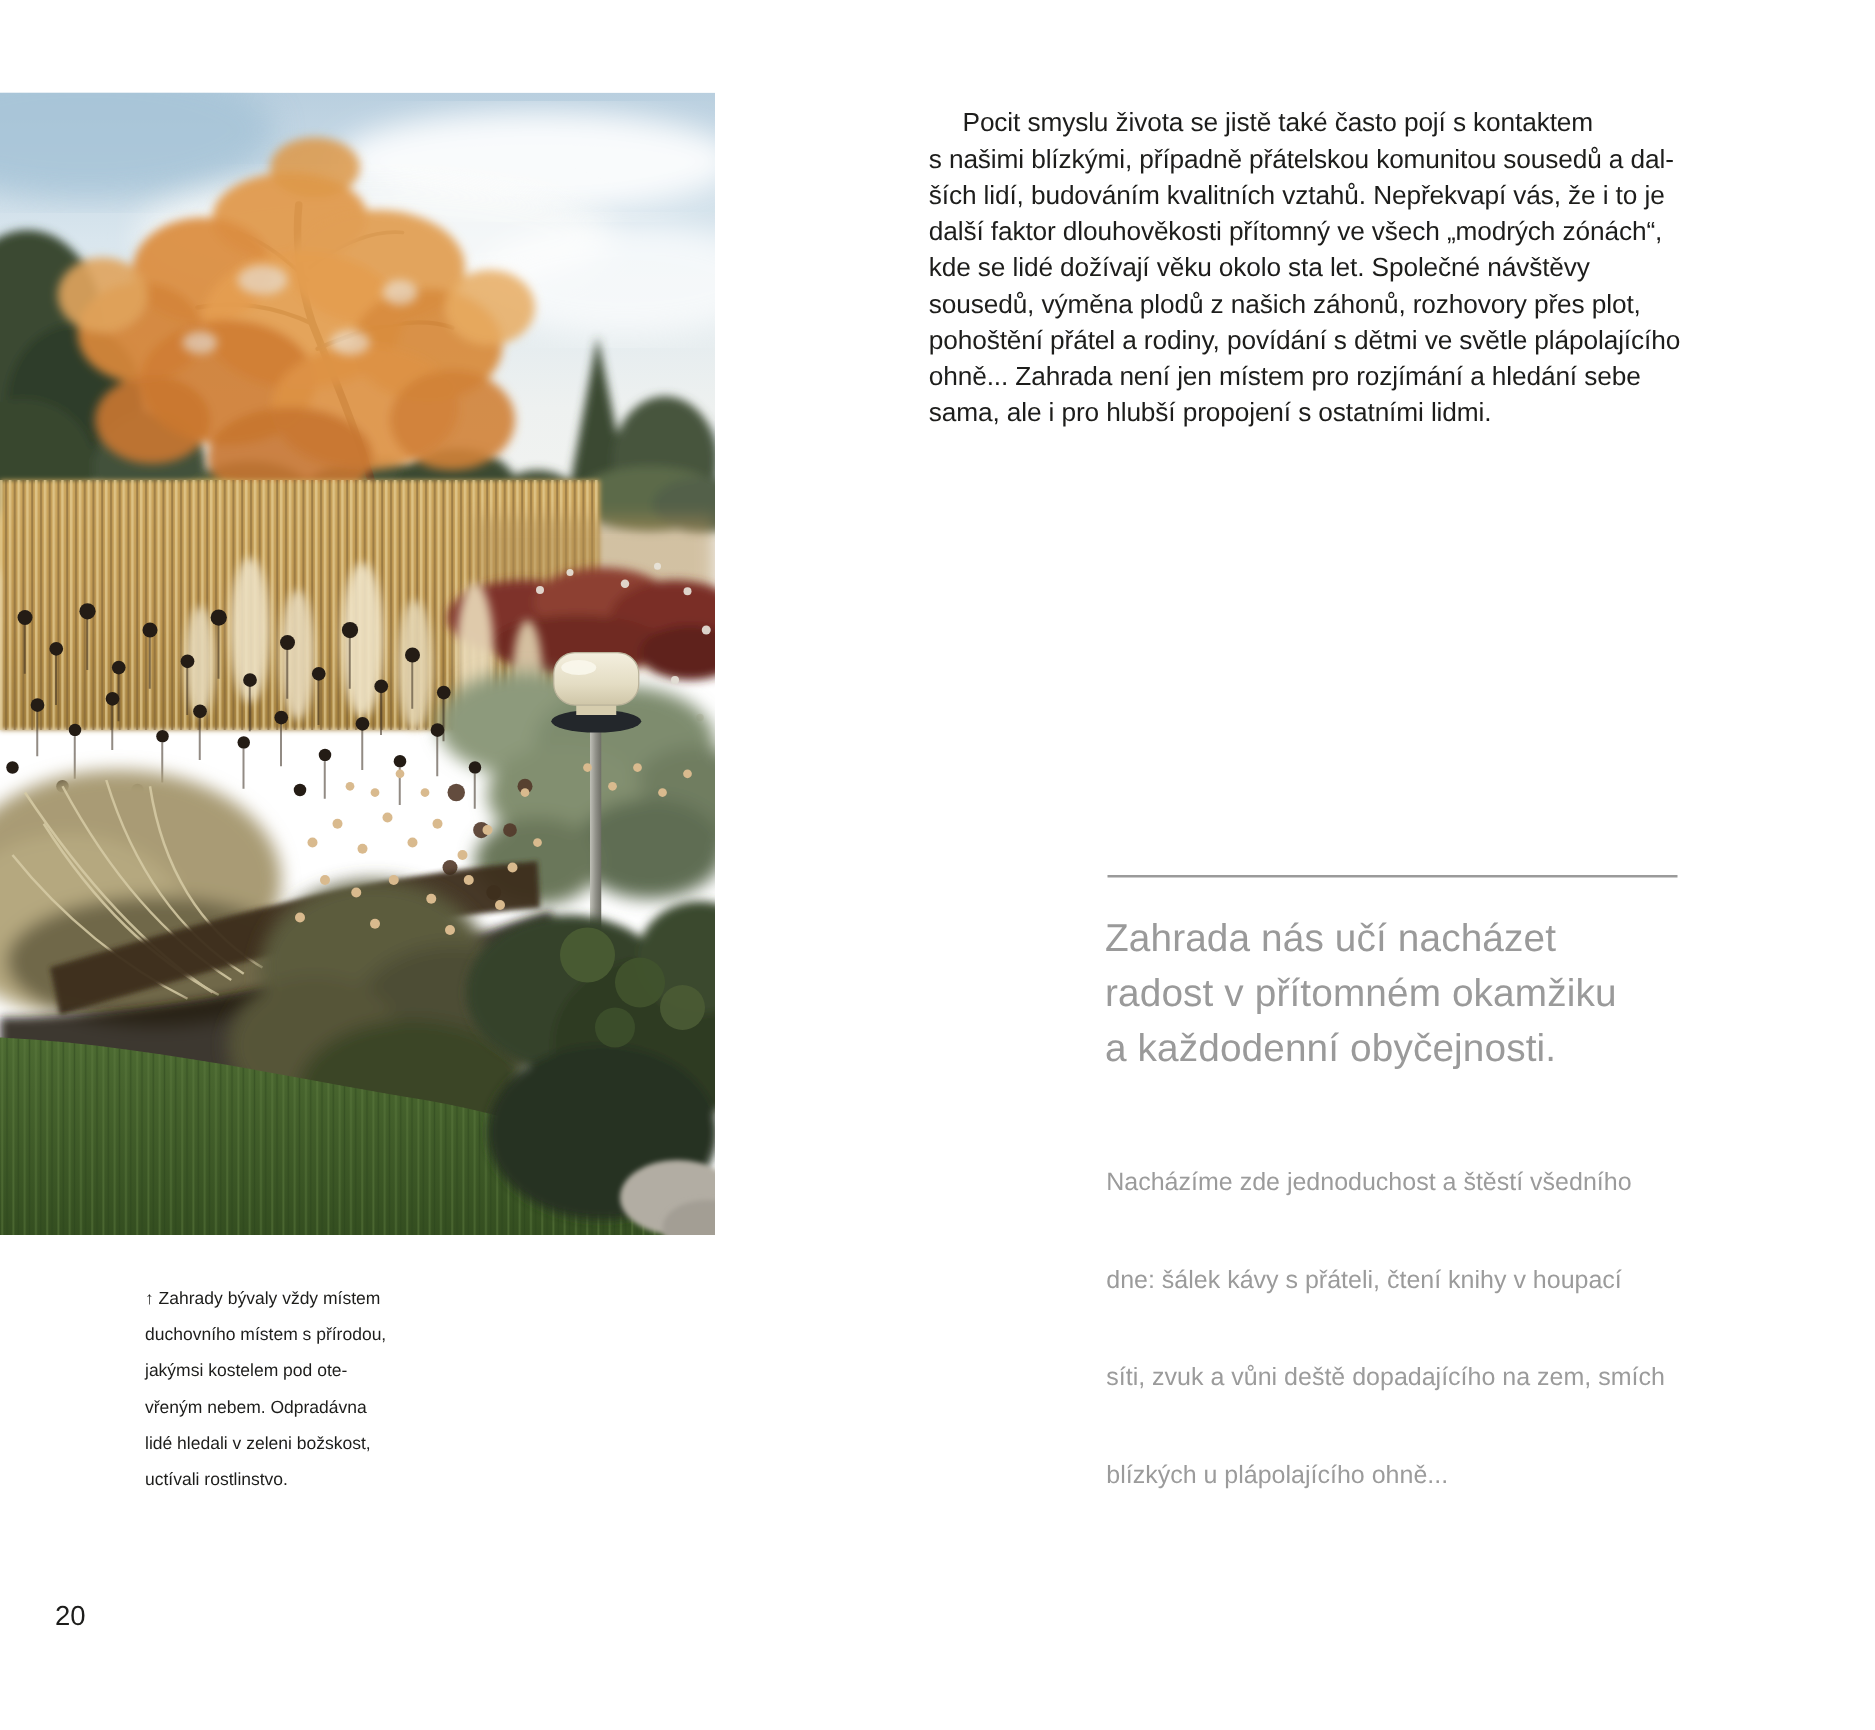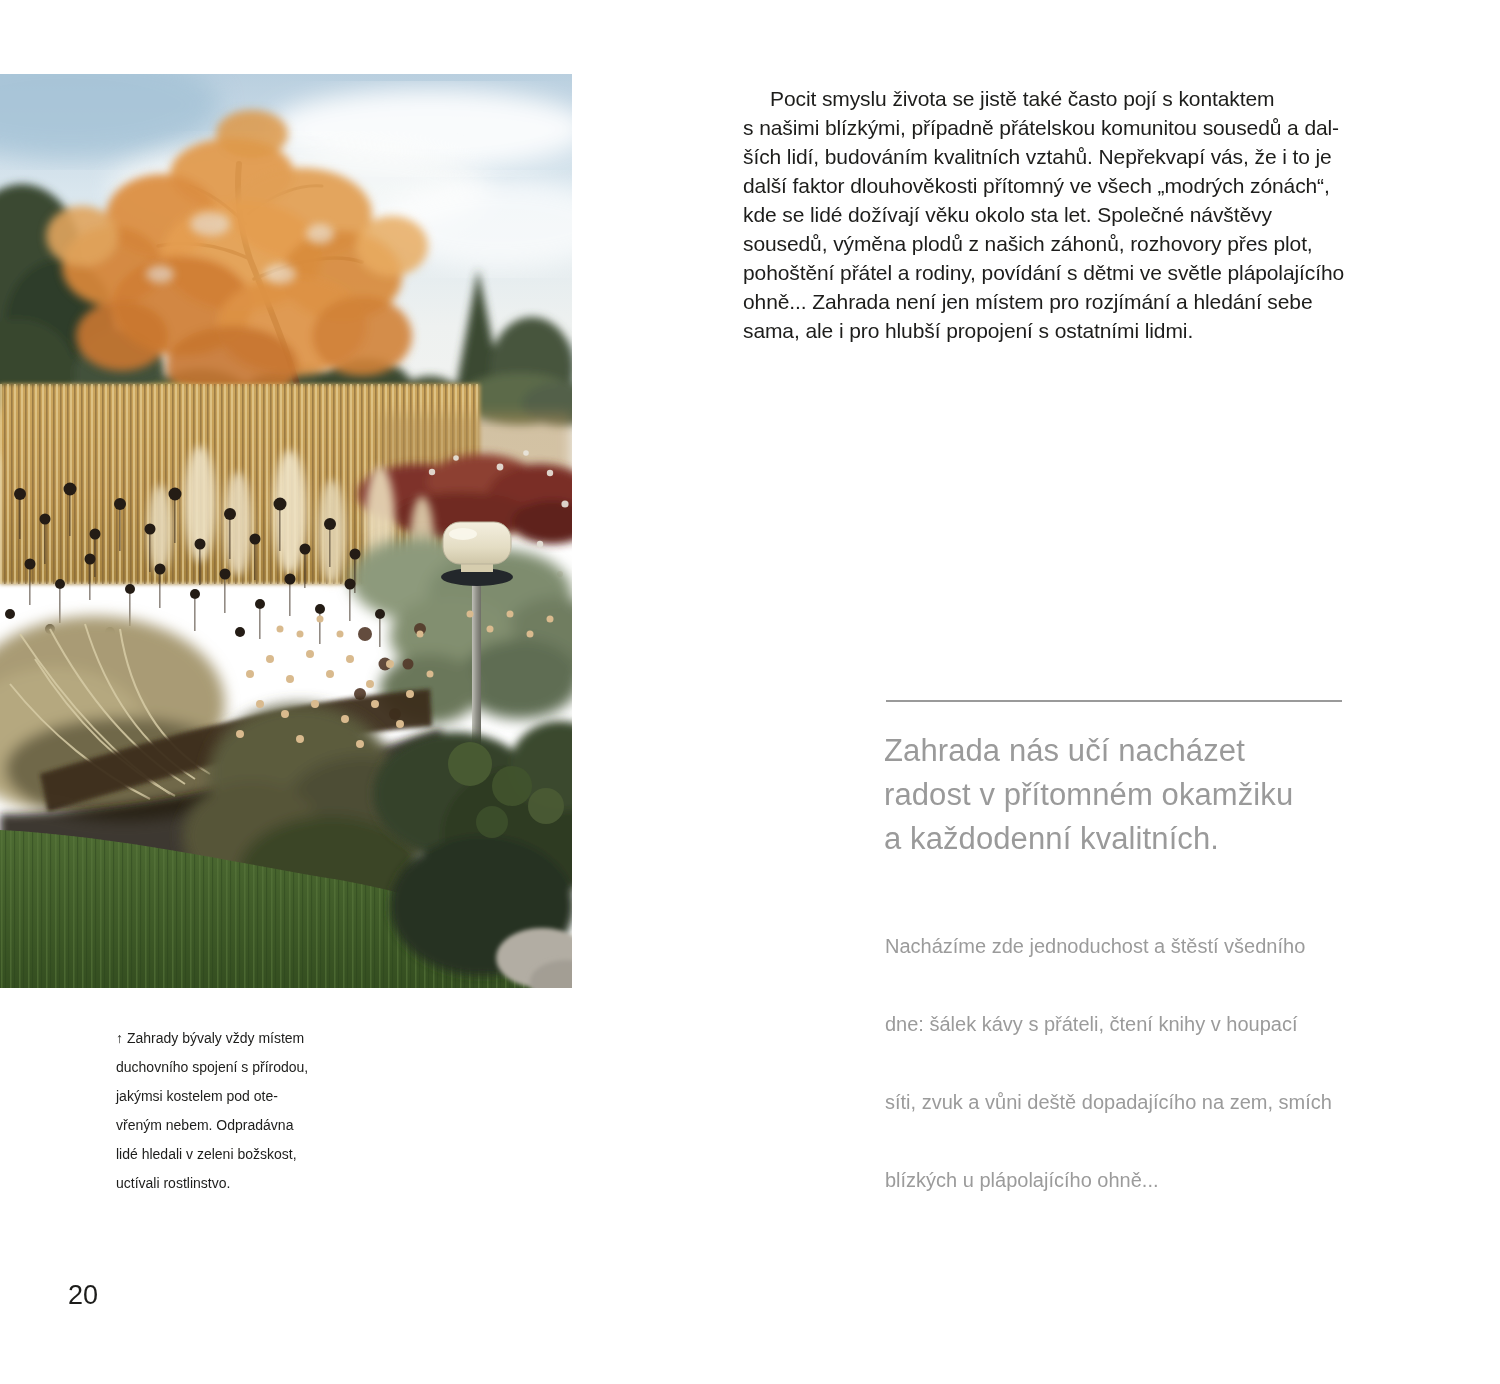--- a/index.html
+++ b/index.html
@@ -82,22 +82,21 @@
     line-height: 29px;
   }
   .caption .line { white-space: nowrap; }
 
   
   .page-number {
     position: absolute;
     left: 44px;
     top: 1280px;
     color: #1d1d1b;
-    font-size: 27px;
-    margin-left: 24px;
+    font-size: 22px;
   }
 </style>
 </head>
 <body>
 
 <div class="page">
 
   <div class="photo">
     <svg viewBox="0 0 572 914" xmlns="http://www.w3.org/2000/svg">
       <defs>
@@ -413,33 +412,33 @@
       <div class="line">pohoštění přátel a rodiny, povídání s dětmi ve světle plápolajícího</div>
       <div class="line">ohně... Zahrada není jen místem pro rozjímání a hledání sebe</div>
       <div class="line">sama, ale i pro hlubší propojení s ostatními lidmi.</div>
     </div>
 
   <div class="quote-rule"></div>
 
   <div class="quote-block">
       <div class="line">Zahrada nás učí nacházet</div>
       <div class="line">radost v přítomném okamžiku</div>
-      <div class="line">a každodenní kvalitních.</div>
+      <div class="line">a každodenní obyčejnosti.</div>
     </div>
 
   <div class="quote-sub">
       <div class="line">Nacházíme zde jednoduchost a štěstí všedního</div>
       <div class="line">dne: šálek kávy s přáteli, čtení knihy v houpací</div>
       <div class="line">síti, zvuk a vůni deště dopadajícího na zem, smích</div>
       <div class="line">blízkých u plápolajícího ohně...</div>
     </div>
 
   <div class="caption">
       <div class="line">↑ Zahrady bývaly vždy místem</div>
-      <div class="line">duchovního spojení s přírodou,</div>
+      <div class="line">duchovního místem s přírodou,</div>
       <div class="line">jakýmsi kostelem pod ote-</div>
       <div class="line">vřeným nebem. Odpradávna</div>
       <div class="line">lidé hledali v zeleni božskost,</div>
       <div class="line">uctívali rostlinstvo.</div>
     </div>
 
   <div class="page-number">20</div>
 
 </div>
 

